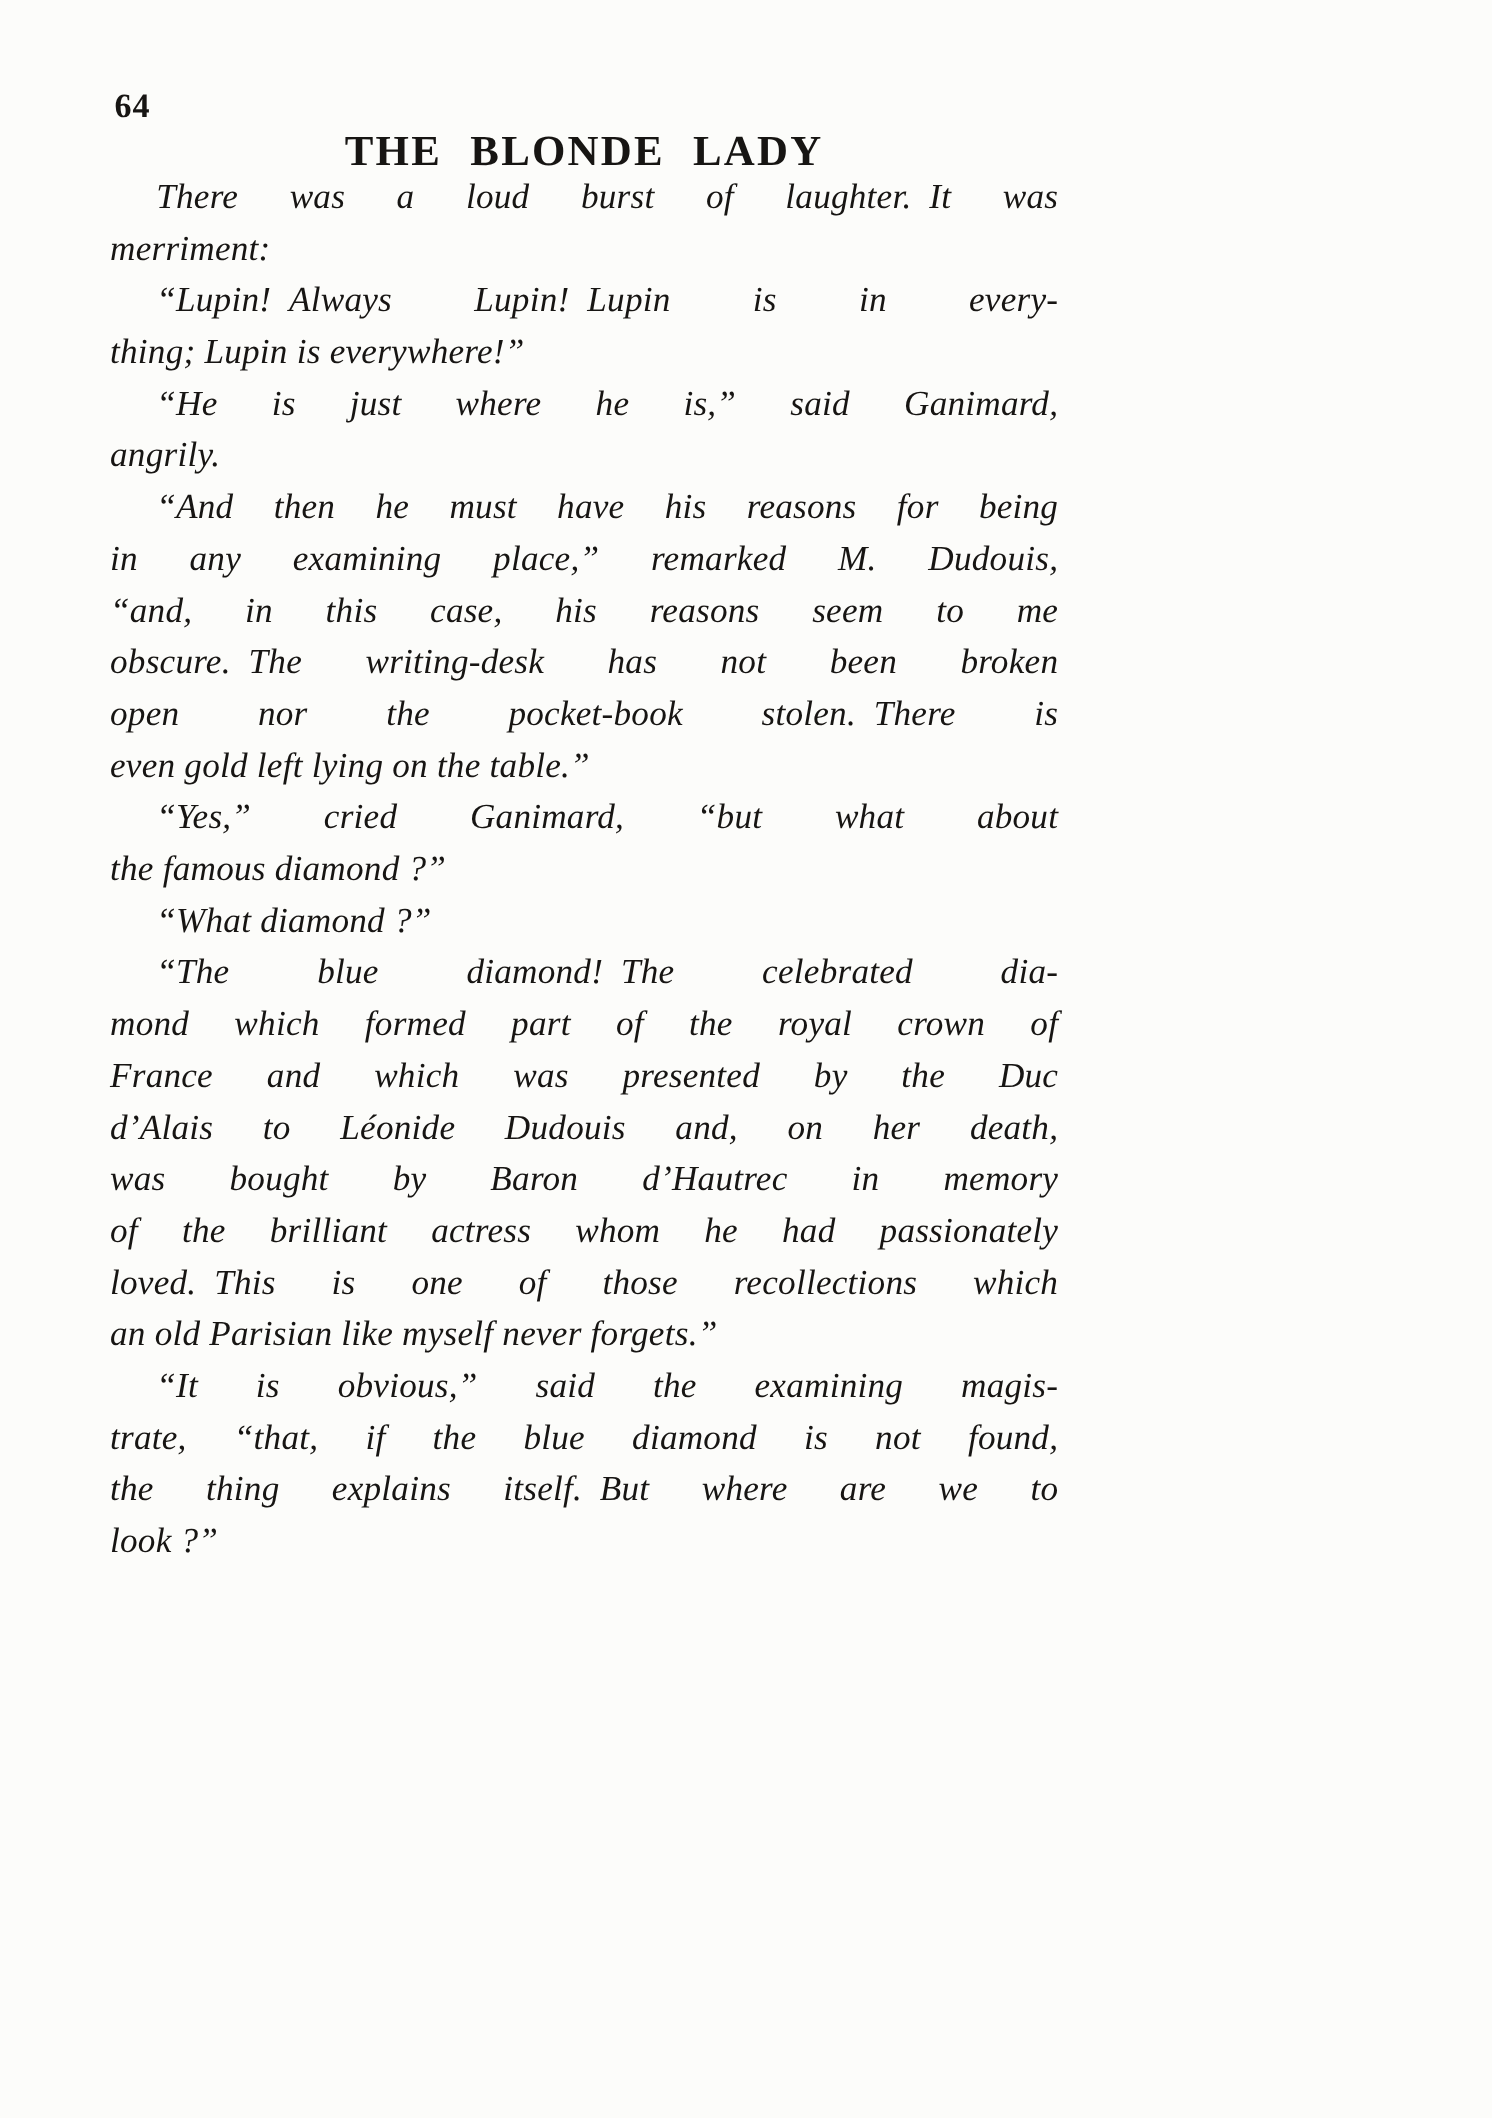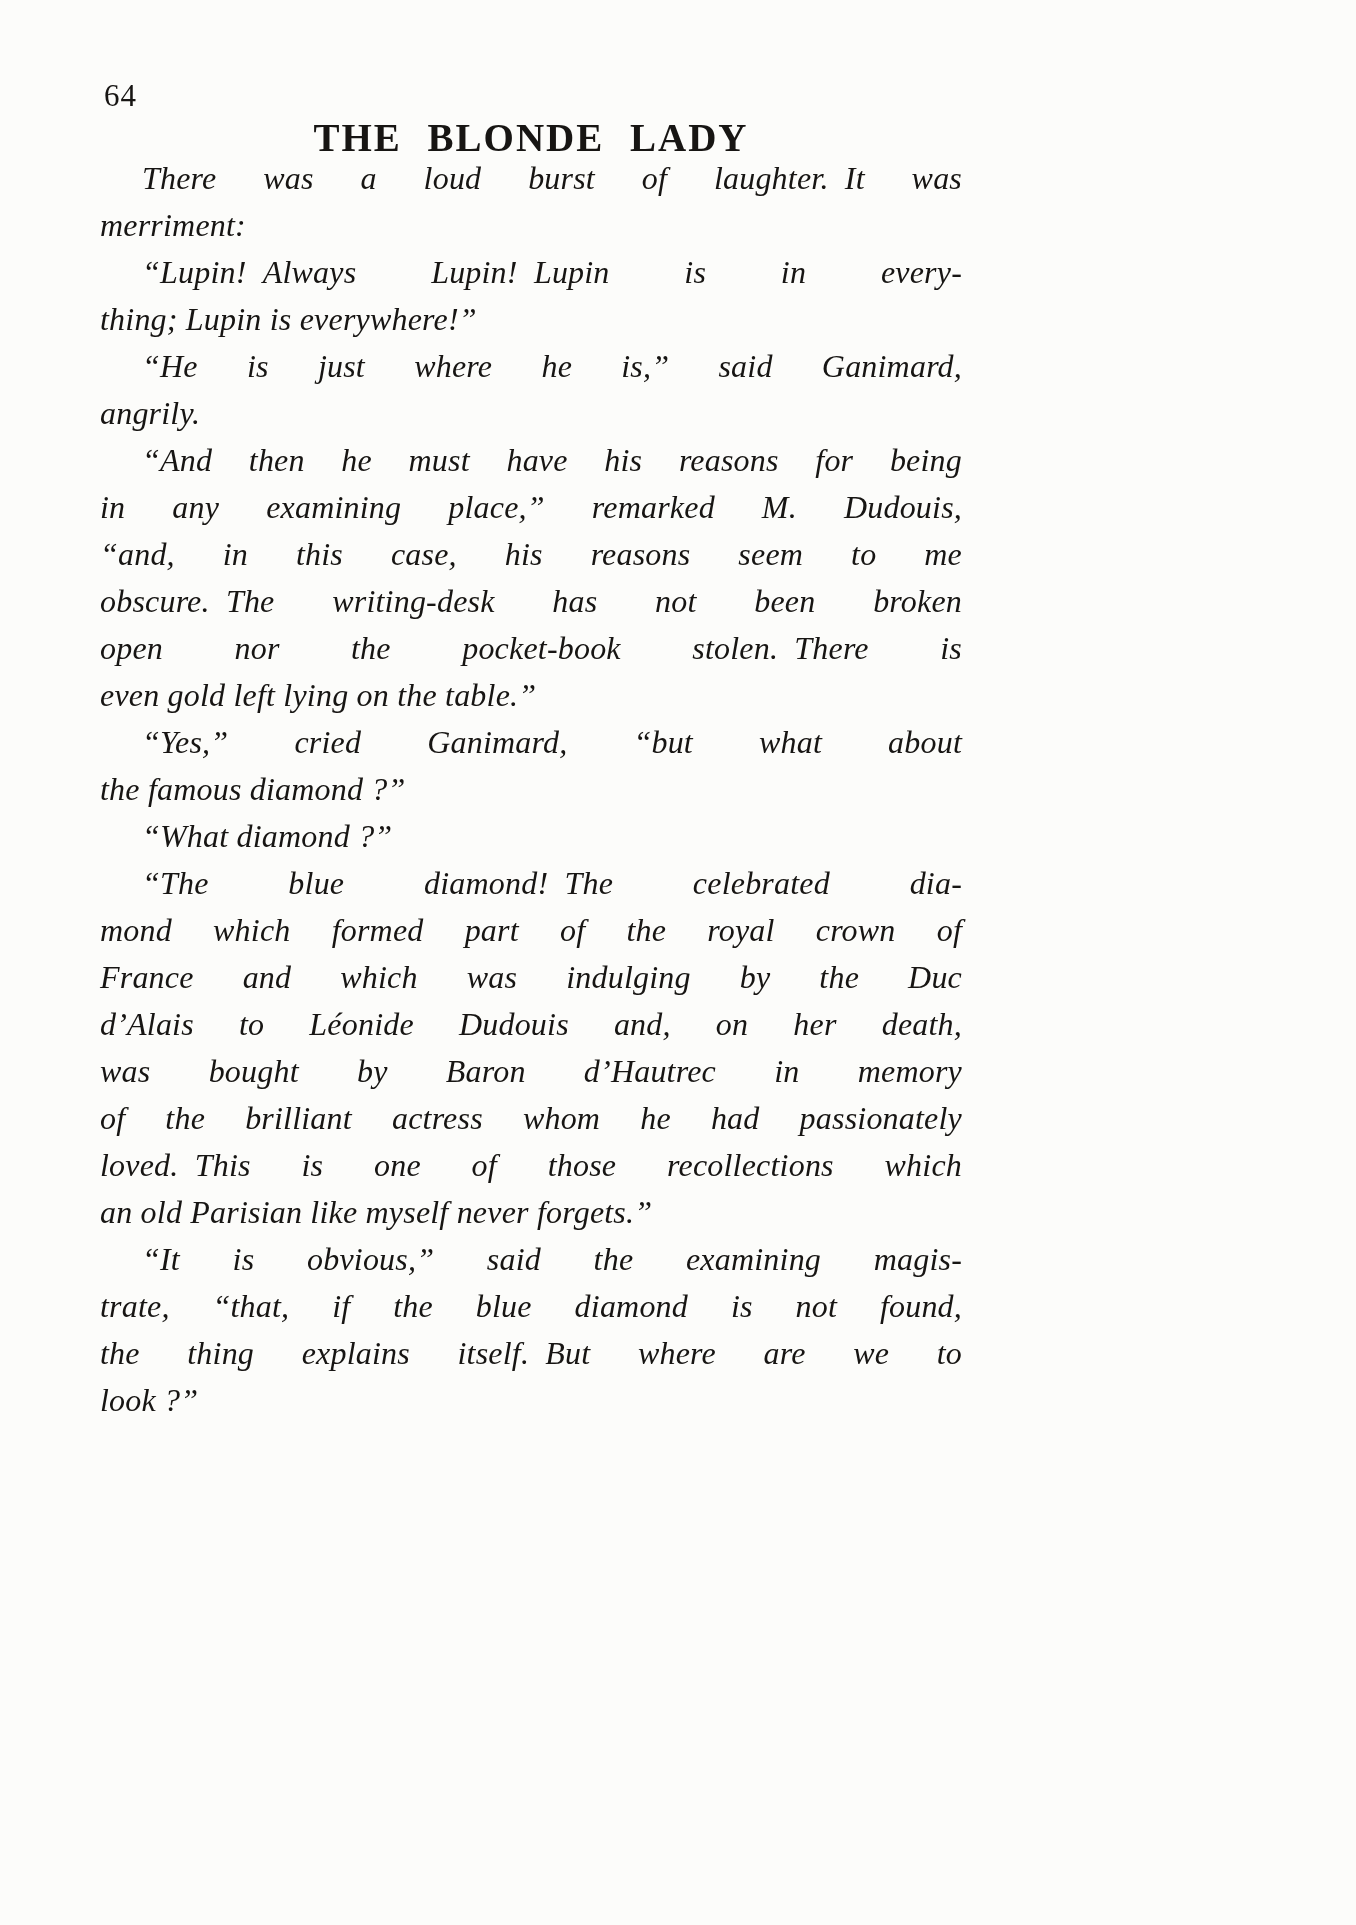--- a/index.html
+++ b/index.html
@@ -22,21 +22,21 @@
     top: 72px;
     left: 100px;
     width: 862px;
     height: 52px;
   }
   .page-number {
     position: absolute;
     left: 4px;
     top: 6px;
     font-size: 31px;
-    font-weight: normal;
+    font-weight: bold;
     letter-spacing: 1px;
   }
   .book-title {
     position: absolute;
     left: 0;
     right: 0;
     top: 0;
     text-align: center;
     font-size: 39px;
     font-weight: bold;
@@ -85,21 +85,21 @@
       <div class="line">in any examining place,” remarked M. Dudouis,</div>
       <div class="line">“and, in this case, his reasons seem to me</div>
       <div class="line">obscure. The writing-desk has not been broken</div>
       <div class="line">open nor the pocket-book stolen. There is</div>
       <div class="line last">even gold left lying on the table.”</div>
       <div class="line first">“Yes,” cried Ganimard, “but what about</div>
       <div class="line last">the famous diamond ?”</div>
       <div class="line first last">“What diamond ?”</div>
       <div class="line first">“The blue diamond! The celebrated dia-</div>
       <div class="line">mond which formed part of the royal crown of</div>
-      <div class="line">France and which was indulging by the Duc</div>
+      <div class="line">France and which was presented by the Duc</div>
       <div class="line">d’Alais to Léonide Dudouis and, on her death,</div>
       <div class="line">was bought by Baron d’Hautrec in memory</div>
       <div class="line">of the brilliant actress whom he had passionately</div>
       <div class="line">loved. This is one of those recollections which</div>
       <div class="line last">an old Parisian like myself never forgets.”</div>
       <div class="line first">“It is obvious,” said the examining magis-</div>
       <div class="line">trate, “that, if the blue diamond is not found,</div>
       <div class="line">the thing explains itself. But where are we to</div>
       <div class="line last">look ?”</div>
     </main>

